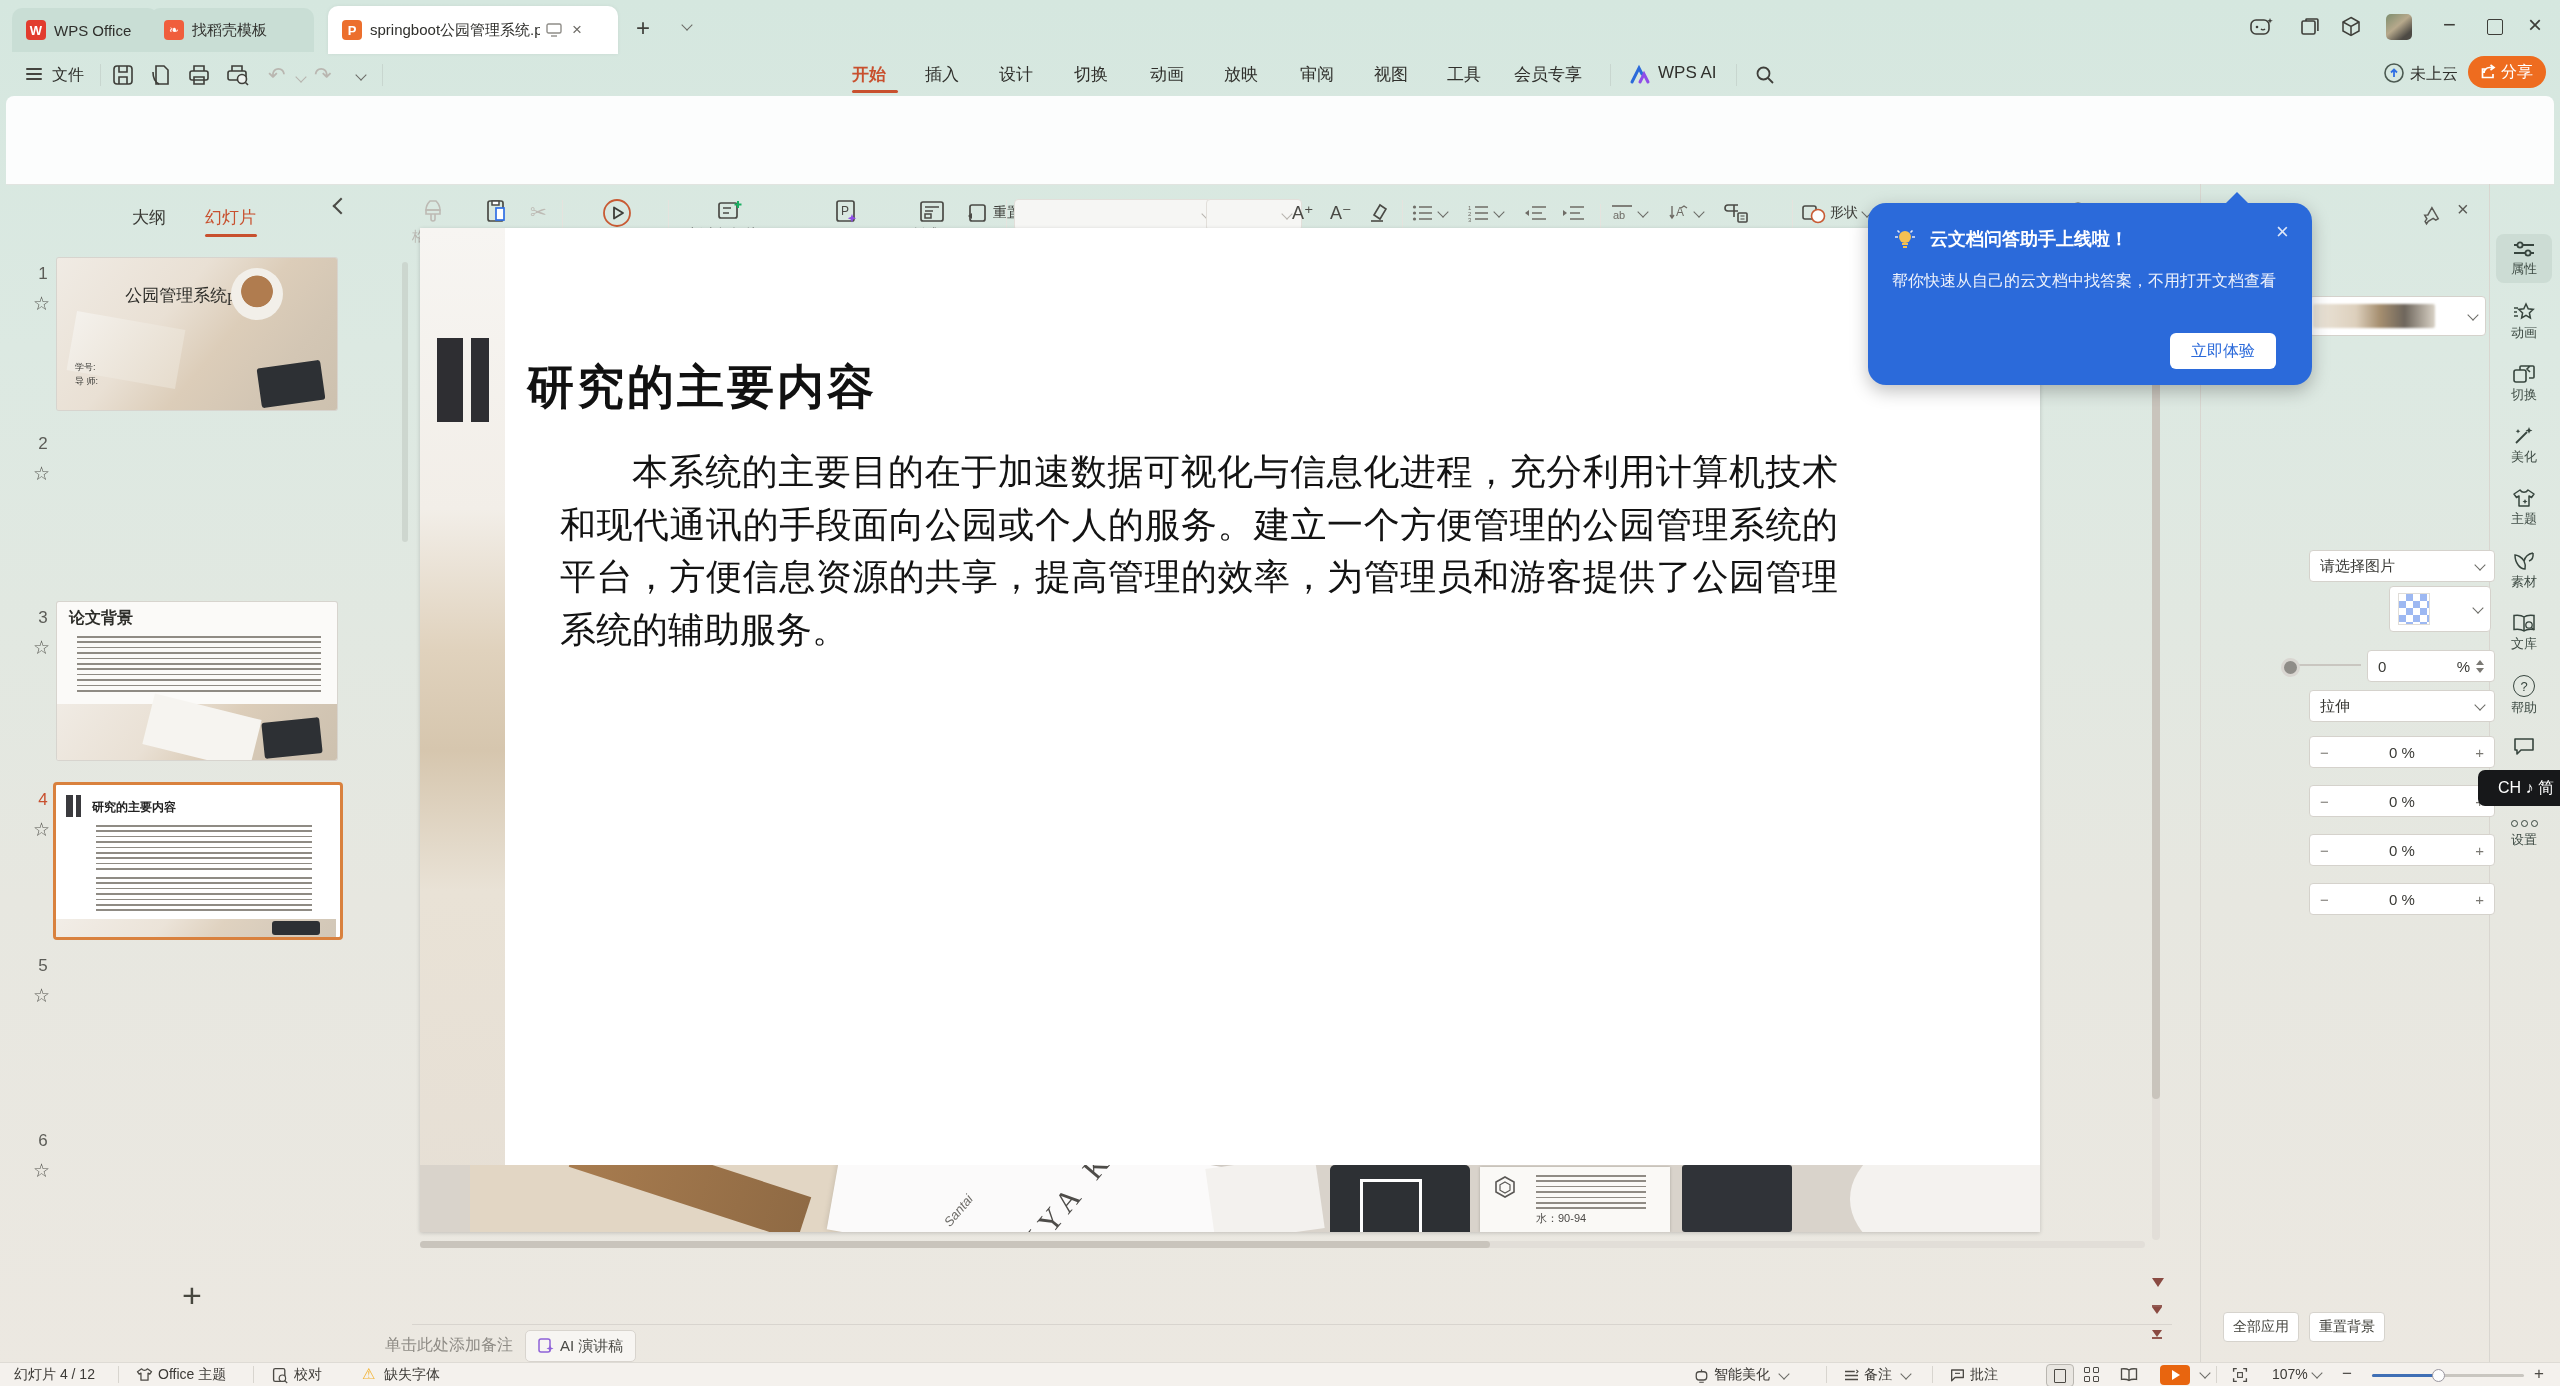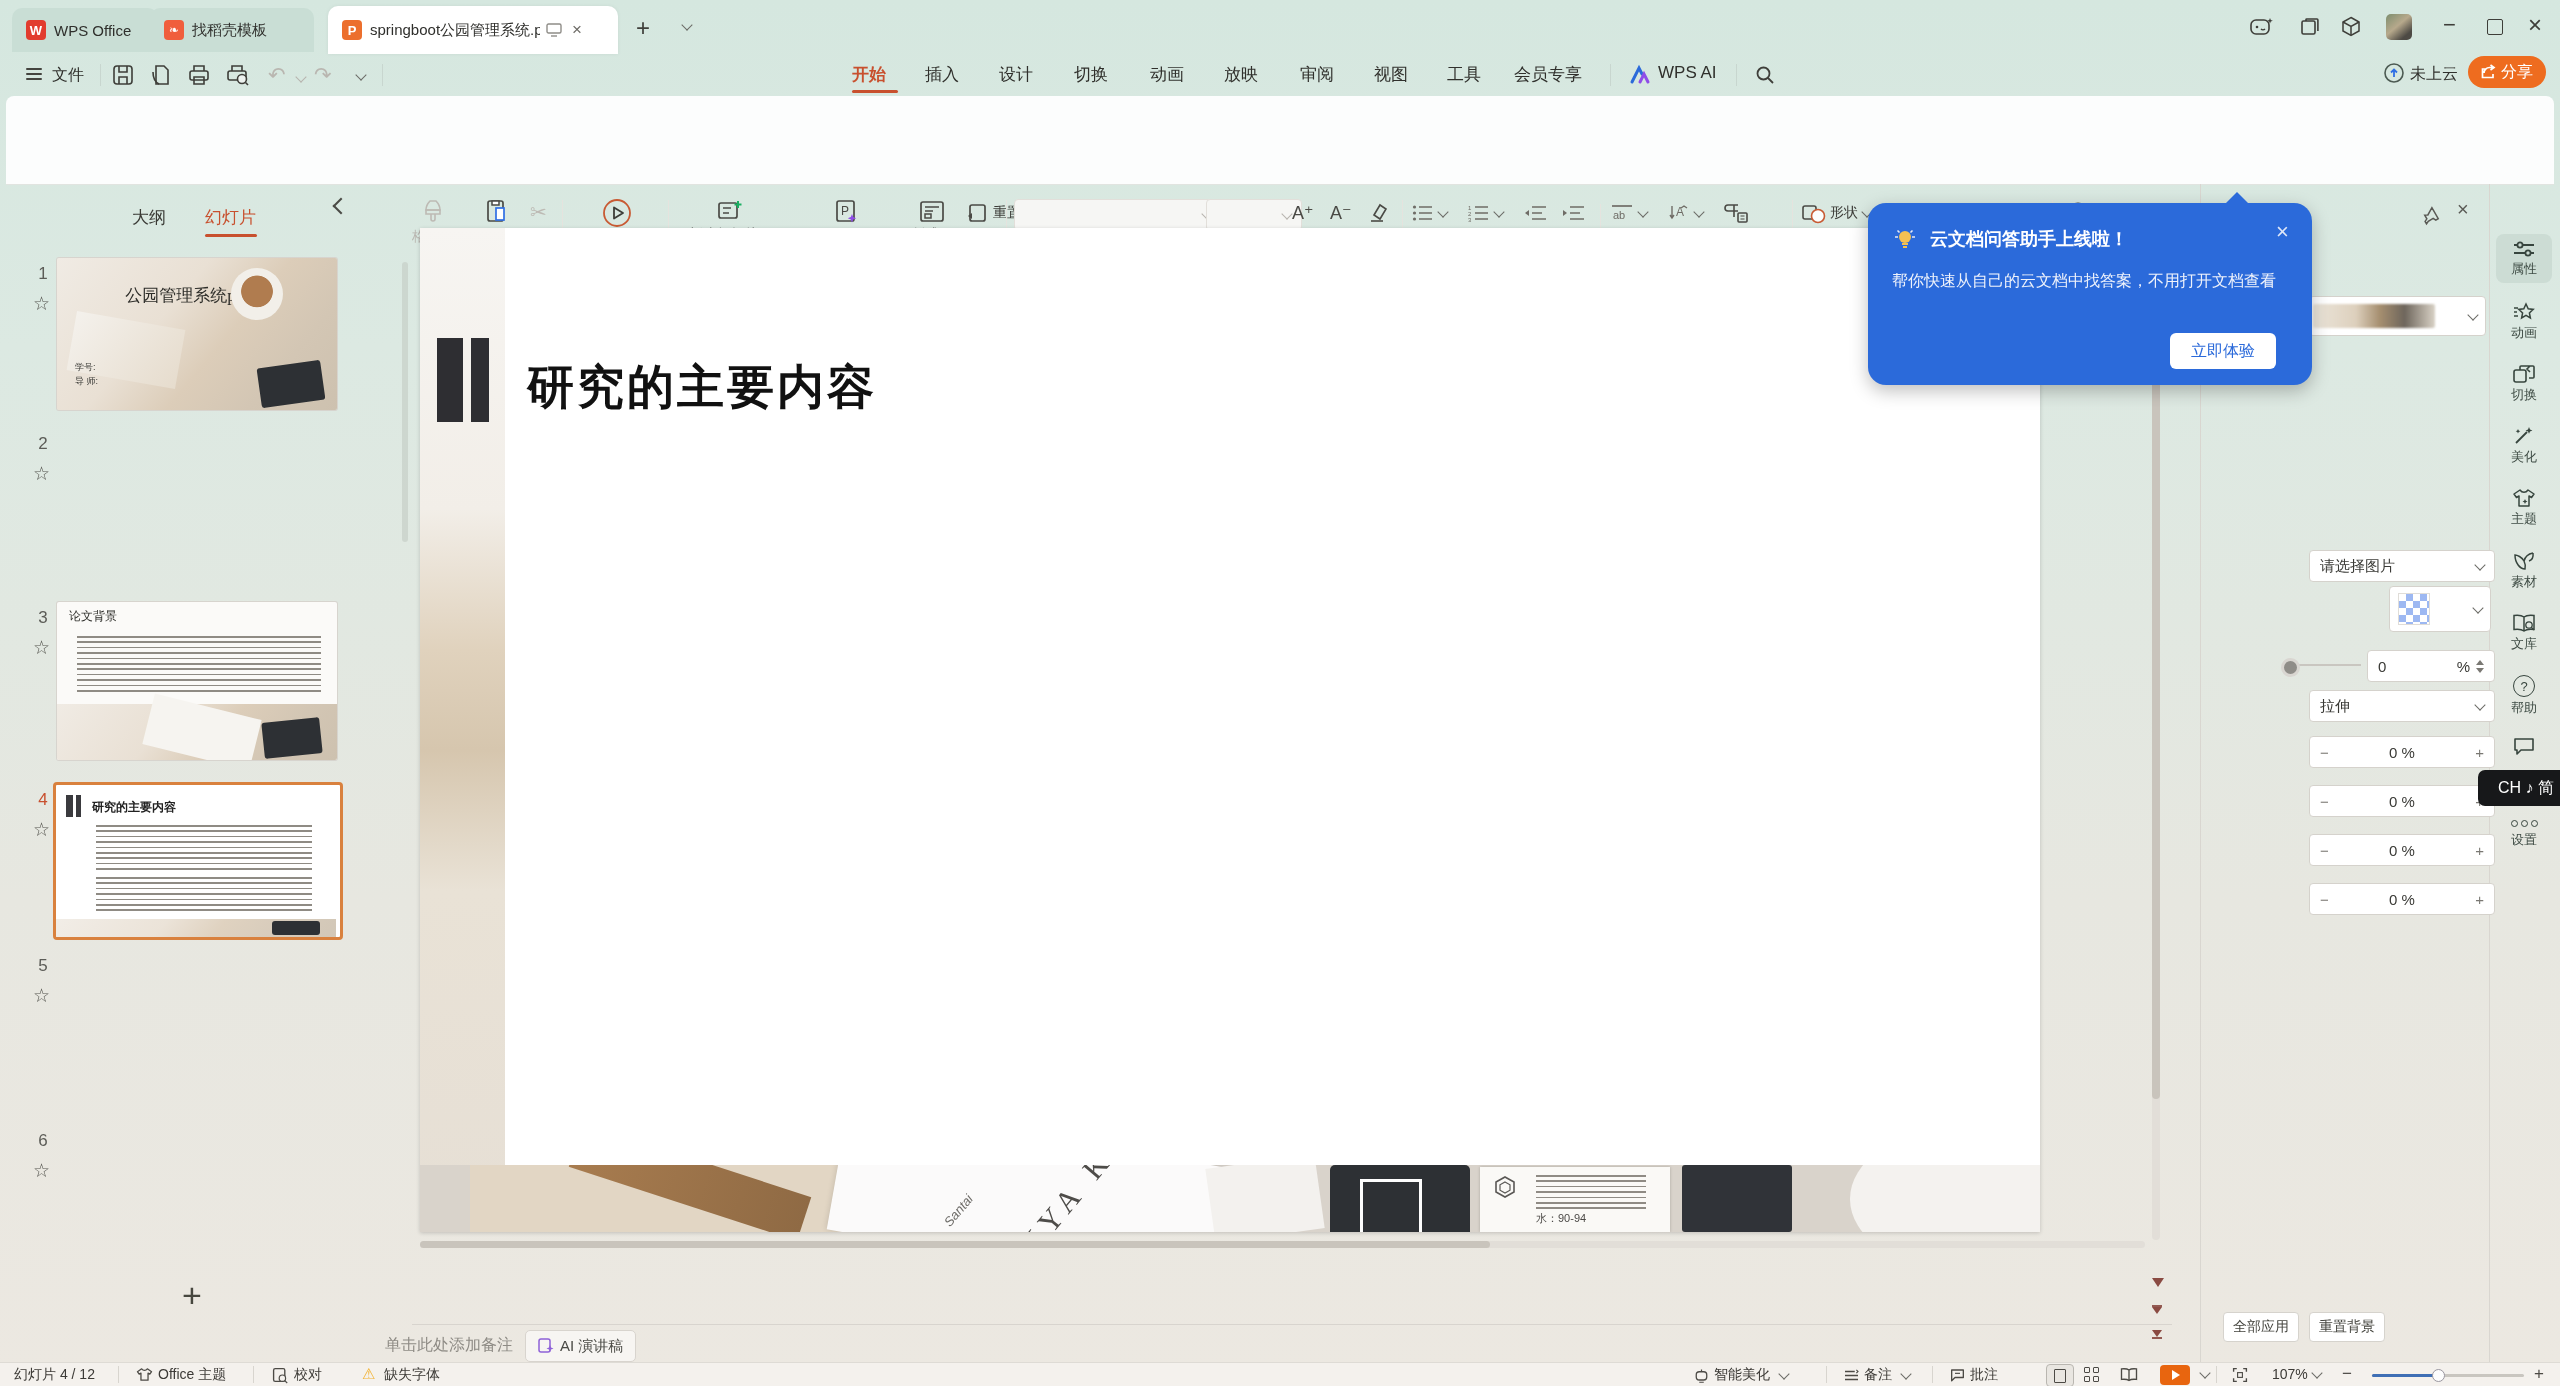--- a/index.html
+++ b/index.html
@@ -448,21 +448,21 @@
       <div style="position:absolute;left:18px;bottom:22px;font-size:9px;color:#3c3c38">导 师:</div>
       <div style="position:absolute;right:54px;top:10px;width:52px;height:52px;border-radius:50%;background:radial-gradient(circle at 50% 45%,#b07c4f 0 40%,#f2efe9 42% 100%)"></div>
     </div>
 
     <span class="snum" style="top:250px">2</span>
     <span class="star" style="top:278px">☆</span>
 
     <span class="snum" style="top:424px">3</span>
     <span class="star" style="top:452px">☆</span>
     <div class="thumb" style="top:418px;height:158px;background:#fbfaf8">
-      <div style="position:absolute;left:12px;top:6px;font-size:12px;font-weight:normal;color:#2d2d29">论文背景</div>
+      <div style="position:absolute;left:12px;top:6px;font-size:16px;font-weight:bold;color:#2d2d29">论文背景</div>
       <div class="mlt" style="left:20px;top:34px;width:244px;height:58px"></div>
       <div class="photo" style="position:absolute;left:0;bottom:0;width:280px;height:56px"></div>
       <div class="bag" style="right:16px;bottom:4px;width:58px;height:36px;transform:rotate(-6deg)"></div>
       <div style="position:absolute;left:90px;bottom:2px;width:110px;height:52px;background:#f6f4f0;transform:rotate(14deg)"></div>
     </div>
 
     <span class="snum" style="top:606px;color:#c8502e">4</span>
     <span class="star" style="top:634px">☆</span>
     <div class="thumb" style="left:53px;top:598px;height:152px;width:284px;background:#fff;border:3px solid #d9813e;border-radius:4px;box-shadow:none">
       <div style="position:absolute;left:10px;top:10px;width:7px;height:22px;background:#3a3a3e"></div>
@@ -512,20 +512,21 @@
         <div style="position:absolute;left:1430px;top:-36px;width:210px;height:140px;border-radius:50%;background:#f4f2ef"></div>
       </div>
 
       <div style="position:absolute;left:85px;top:0;width:1573px;height:937px;background:#ffffff"></div>
 
       <div style="position:absolute;left:17px;top:110px;width:26px;height:84px;background:#2e2e32"></div>
       <div style="position:absolute;left:51px;top:110px;width:18px;height:84px;background:#2e2e32"></div>
 
       <div style="position:absolute;left:107px;top:128px;font-size:47px;font-weight:bold;color:#111;font-family:'Liberation Serif','DejaVu Serif',serif;letter-spacing:3px">研究的主要内容</div>
       <div style="position:absolute;left:140px;top:218px;width:1278px;font-size:36px;line-height:1.46;color:#131313;font-family:'Liberation Serif','DejaVu Serif',serif;text-align:justify">
+        <p style="margin:0;text-indent:2em">本系统的主要目的在于加速数据可视化与信息化进程，充分利用计算机技术和现代通讯的手段面向公园或个人的服务。建立一个方便管理的公园管理系统的平台，方便信息资源的共享，提高管理的效率，为管理员和游客提供了公园管理系统的辅助服务。</p>
       </div>
     </div>
 
     <div style="position:absolute;left:8px;top:1057px;width:1725px;height:7px;background:#e2ded8;border-radius:4px">
         <div style="width:62%;height:7px;background:#c9c4bc;border-radius:4px"></div>
       </div>
     <div style="position:absolute;left:1740px;top:46px;width:8px;height:1010px;background:#e2ded8;border-radius:4px">
         <div style="width:8px;height:86%;background:#c9c4bc;border-radius:4px"></div>
       </div>
     <div class="tri" style="position:absolute;left:1740px;top:1094px;border-left:6px solid transparent;border-right:6px solid transparent;border-top:9px solid #8a4a42"></div>

